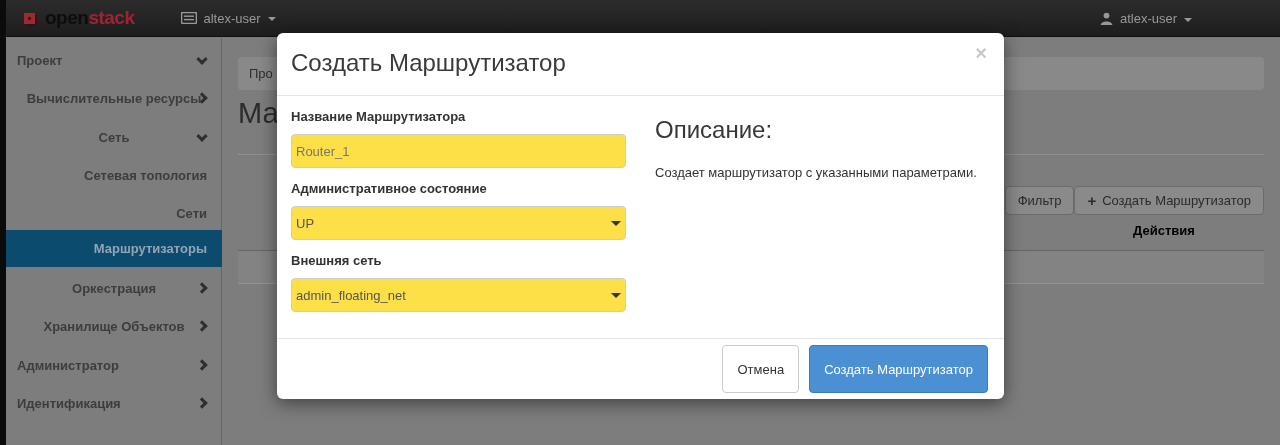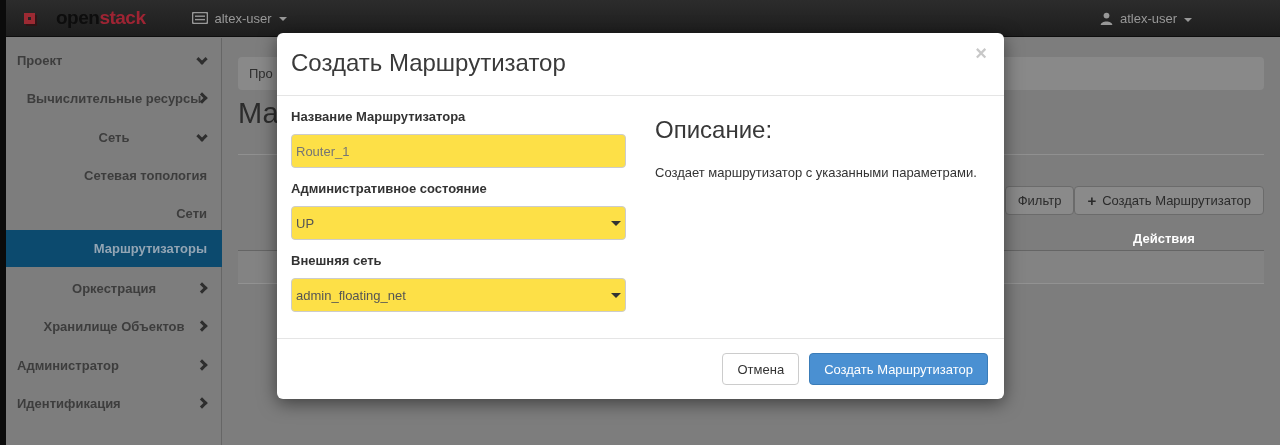--- a/index.html
+++ b/index.html
@@ -13,21 +13,21 @@
   
   .edge-strip { position:absolute; left:0; top:0; width:6px; height:445px; background:#0b0b0b; z-index:5; }
 
   
   .navbar {
     position:absolute; left:0; top:0; width:1280px; height:37px;
     background:linear-gradient(#2c2c2c,#1d1d1d);
     border-bottom:1px solid #0e0e0e;
     display:flex; align-items:center; z-index:4; color:#989898;
   }
-  .brand { display:flex; align-items:center; margin-left:24px; gap:21px; }
+  .brand { display:flex; align-items:center; margin-left:24px; gap:10px; }
   .logo-cube {
     width:11px; height:11px; border:4px solid #9c2a33; background:transparent;
     box-shadow:2px 2px 0 rgba(60,10,14,0.6);
   }
   .logo-text { font-size:19px; font-weight:bold; letter-spacing:-0.5px; }
   .logo-open { color:#0d0d0d; }
   .logo-stack { color:#9e2433; }
   .nav-menu { display:flex; align-items:center; gap:7px; }
   .tenant-menu { margin-left:46px; }
   .user-menu { position:absolute; right:88px; top:0; height:37px; }
@@ -51,21 +51,21 @@
     display:flex; align-items:center; padding-left:11px; color:#2f2f2f;
   }
   .page-title { position:absolute; left:238px; top:97px; font-size:29px; color:#2c2c2c; z-index:1; }
   .title-hr { position:absolute; left:238px; top:154px; width:1026px; border-top:1px solid #909090; z-index:1; }
   .actions-row { position:absolute; top:186px; right:16px; display:flex; z-index:1; }
   .gbtn {
     height:29px; background:#8a8a8a; border:1px solid #6b6b6b; border-radius:4px;
     color:#2b2b2b; display:flex; align-items:center; padding:0 12px;
   }
   .plus-ic { font-weight:bold; font-size:15px; margin-right:6px; color:#2b2b2b; }
-  .th-actions { position:absolute; top:231px; right:16px; width:200px; text-align:center; font-weight:bold; color:#ffffff; z-index:1; }
+  .th-actions { position:absolute; top:223px; right:16px; width:200px; text-align:center; font-weight:bold; color:#000000; z-index:1; }
   .table-line { position:absolute; left:238px; top:250px; width:1026px; border-top:1px solid #656565; z-index:1; }
   .empty-row { position:absolute; left:238px; top:251px; width:1026px; height:33px; background:#838383; border-bottom:1px solid #929292; z-index:1; }
 
   
   .modal {
     position:absolute; left:277px; top:33px; width:727px; height:366px;
     background:#ffffff; border-radius:6px; z-index:10;
     box-shadow:0 4px 18px rgba(0,0,0,0.5);
   }
   .modal-header { position:relative; height:63px; border-bottom:1px solid #e5e5e5; }
@@ -83,21 +83,21 @@
   .select-box { color:#555; cursor:pointer; }
   .sel-caret { margin-left:auto; width:0; height:0; border-left:5px solid transparent; border-right:5px solid transparent; border-top:5px solid #333; }
   .desc-col { position:absolute; left:378px; top:0; width:335px; }
   .desc-heading { font-size:24px; font-weight:normal; color:#383838; margin-top:20px; }
   .desc-text { color:#333; margin-top:20px; line-height:1.35; }
   .modal-footer {
     position:absolute; left:0; bottom:0; width:727px; height:61px;
     border-top:1px solid #e5e5e5;
     display:flex; align-items:center; justify-content:flex-end; gap:10px; padding-right:16px;
   }
-  .btn { height:32px; border-radius:4px; font-size:13px; display:flex; align-items:center; padding:0 14px; cursor:pointer; font-family:"Liberation Sans",sans-serif; }
+  .btn { height:48px; border-radius:4px; font-size:13px; display:flex; align-items:center; padding:0 14px; cursor:pointer; font-family:"Liberation Sans",sans-serif; }
   .btn-cancel { background:#fff; border:1px solid #cccccc; color:#333; }
   .btn-primary { background:#4a90d2; border:1px solid #3a7cb8; color:#ffffff; }
 </style>
 </head>
 <body>
 
 <div class="edge-strip"></div>
 
 <div class="navbar">
   <div class="brand">

